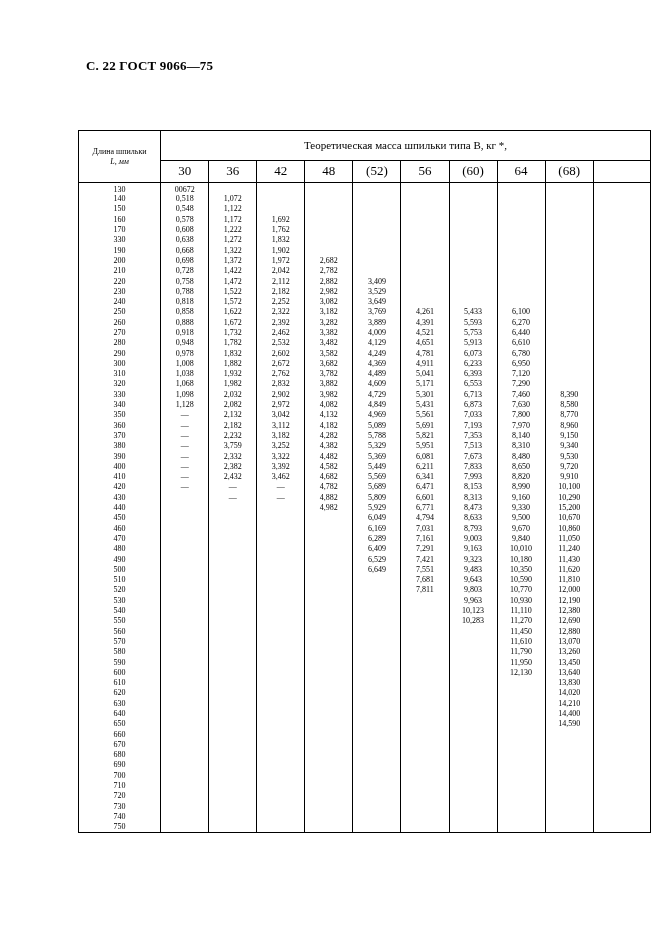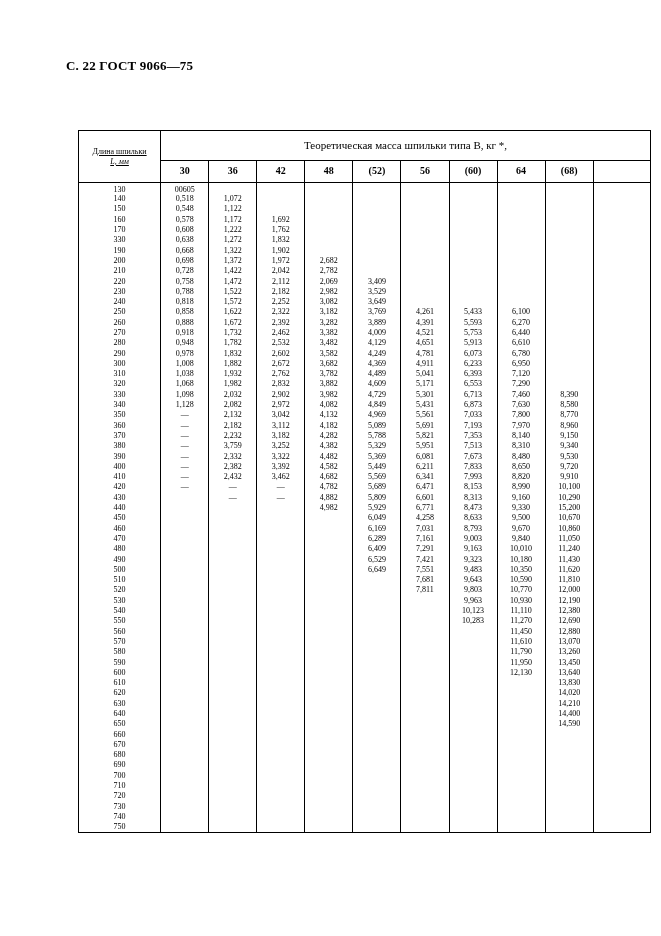--- a/index.html
+++ b/index.html
@@ -7,21 +7,21 @@
   body {
     width:661px; height:936px;
     background:#ffffff;
     font-family:"Liberation Serif", serif;
     color:#000;
     position:relative;
     overflow:hidden;
   }
   .page-header {
     position:absolute;
-    left:66px; top:58px;
+    left:86px; top:58px;
     font-size:13px;
     font-weight:bold;
     letter-spacing:0.2px;
   }
   table.mass-table {
     position:absolute;
     left:78px; top:130px;
     width:573px;
     border-collapse:collapse;
     table-layout:fixed;
@@ -40,24 +40,23 @@
     border-bottom:1px solid #000;
     font-size:8px;
     line-height:1.25;
   }
   .mass-table thead tr.group-row th.group-hdr {
     height:30px;
     font-size:11px;
   }
   .mass-table thead tr.sub-row th {
     height:22px;
-    font-size:10px;
-    font-weight:bold;
+    font-size:13px;
   }
-  .mass-table th.col-l { width:82px; font-size:8px;text-decoration:underline; }
+  .mass-table th.col-l { width:82px; font-size:8px; }
   .mass-table th.col-l .lmm { font-style:italic; }
   .mass-table col.c-mass { width:48px; }
   .mass-table col.c-last { width:57px; }
   .mass-table tbody tr { height:10.3px; }
   .mass-table tbody td {
     font-size:8px;
     line-height:1;
   }
   .mass-table tbody tr:first-child td { padding-top:3px; }
 </style>
@@ -97,21 +96,21 @@
         <th>56</th>
         <th>(60)</th>
         <th>64</th>
         <th>(68)</th>
         <th></th>
       </tr>
   </thead>
   <tbody id="table-body">
       <tr>
         <td>130</td>
-        <td>00605</td>
+        <td>00672</td>
         <td></td>
         <td></td>
         <td></td>
         <td></td>
         <td></td>
         <td></td>
         <td></td>
         <td></td>
         <td></td>
       </tr>
@@ -217,21 +216,21 @@
         <td></td>
         <td></td>
         <td></td>
         <td></td>
       </tr>
       <tr>
         <td>220</td>
         <td>0,758</td>
         <td>1,472</td>
         <td>2,112</td>
-        <td>2,069</td>
+        <td>2,882</td>
         <td>3,409</td>
         <td></td>
         <td></td>
         <td></td>
         <td></td>
         <td></td>
       </tr>
       <tr>
         <td>230</td>
         <td>0,788</td>
@@ -518,21 +517,21 @@
         <td>15,200</td>
         <td></td>
       </tr>
       <tr>
         <td>450</td>
         <td></td>
         <td></td>
         <td></td>
         <td></td>
         <td>6,049</td>
-        <td>4,258</td>
+        <td>4,794</td>
         <td>8,633</td>
         <td>9,500</td>
         <td>10,670</td>
         <td></td>
       </tr>
       <tr>
         <td>460</td>
         <td></td>
         <td></td>
         <td></td>

